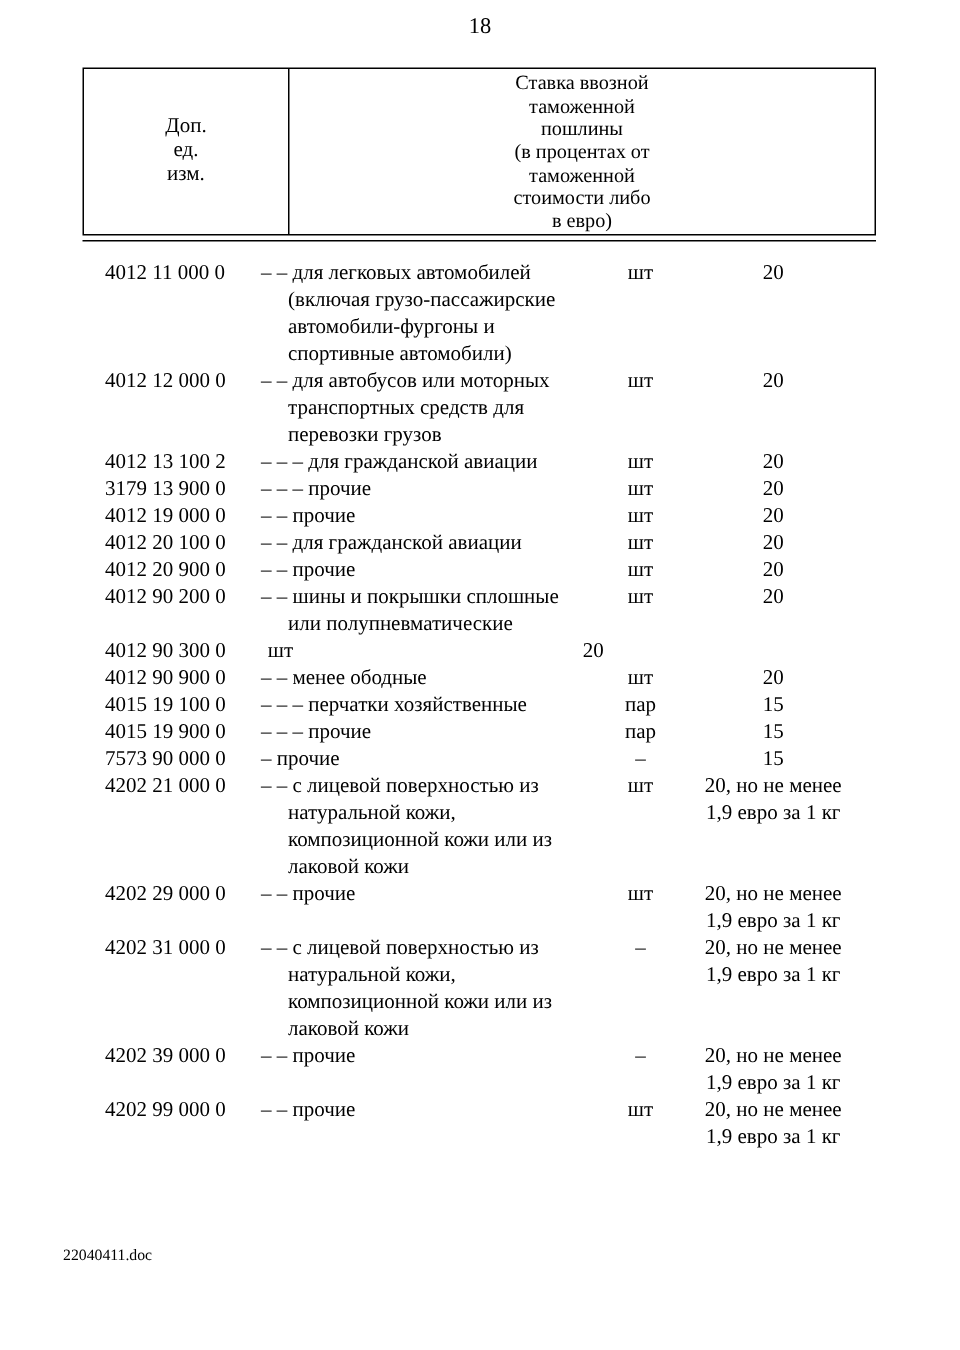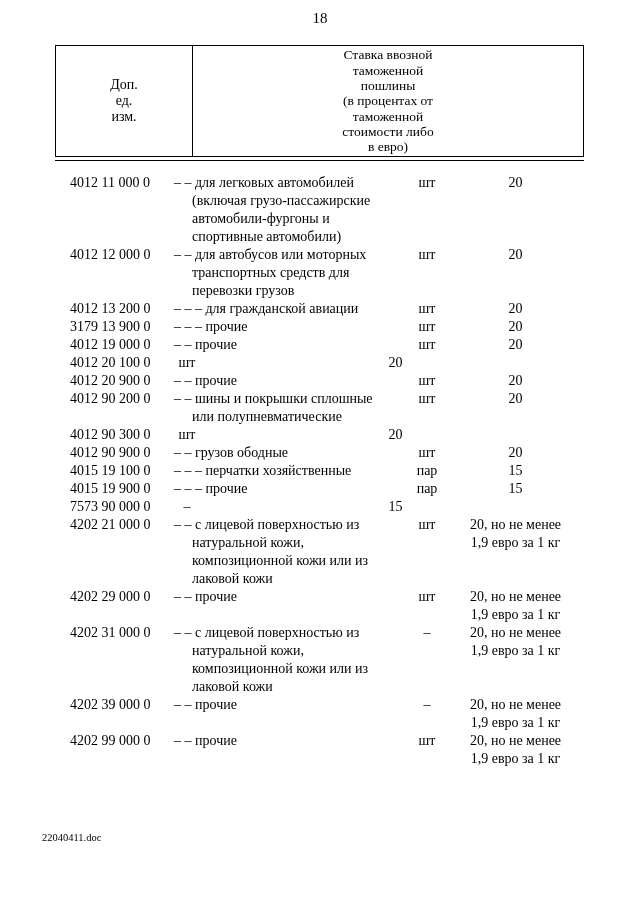--- a/index.html
+++ b/index.html
@@ -134,21 +134,21 @@
   <div class="row">
     <div class="cell c-code">4012 12 000 0</div>
     <div class="cell c-name">– – для автобусов или моторных
 транспортных средств для
 перевозки грузов</div>
     <div class="cell c-unit">шт</div>
     <div class="cell c-rate">20</div>
   </div>
 
   <div class="row">
-    <div class="cell c-code">4012 13 200 0</div>
+    <div class="cell c-code">4012 13 100 2</div>
     <div class="cell c-name">– – – для гражданской авиации</div>
     <div class="cell c-unit">шт</div>
     <div class="cell c-rate">20</div>
   </div>
 
   <div class="row">
     <div class="cell c-code">3179 13 900 0</div>
     <div class="cell c-name">– – – прочие</div>
     <div class="cell c-unit">шт</div>
     <div class="cell c-rate">20</div>
@@ -156,20 +156,21 @@
 
   <div class="row">
     <div class="cell c-code">4012 19 000 0</div>
     <div class="cell c-name">– – прочие</div>
     <div class="cell c-unit">шт</div>
     <div class="cell c-rate">20</div>
   </div>
 
   <div class="row">
     <div class="cell c-code">4012 20 100 0</div>
+    <div class="cell c-name">– – для гражданской авиации</div>
     <div class="cell c-unit">шт</div>
     <div class="cell c-rate">20</div>
   </div>
 
   <div class="row">
     <div class="cell c-code">4012 20 900 0</div>
     <div class="cell c-name">– – прочие</div>
     <div class="cell c-unit">шт</div>
     <div class="cell c-rate">20</div>
   </div>
@@ -183,41 +184,42 @@
   </div>
 
   <div class="row">
     <div class="cell c-code">4012 90 300 0</div>
     <div class="cell c-unit">шт</div>
     <div class="cell c-rate">20</div>
   </div>
 
   <div class="row">
     <div class="cell c-code">4012 90 900 0</div>
-    <div class="cell c-name">– – грузов ободные</div>
+    <div class="cell c-name">– – менее ободные</div>
     <div class="cell c-unit">шт</div>
     <div class="cell c-rate">20</div>
   </div>
 
   <div class="row">
     <div class="cell c-code">4015 19 100 0</div>
     <div class="cell c-name">– – – перчатки хозяйственные</div>
     <div class="cell c-unit">пар</div>
     <div class="cell c-rate">15</div>
   </div>
 
   <div class="row">
     <div class="cell c-code">4015 19 900 0</div>
     <div class="cell c-name">– – – прочие</div>
     <div class="cell c-unit">пар</div>
     <div class="cell c-rate">15</div>
   </div>
 
   <div class="row">
     <div class="cell c-code">7573 90 000 0</div>
+    <div class="cell c-name">– прочие</div>
     <div class="cell c-unit">–</div>
     <div class="cell c-rate">15</div>
   </div>
 
   <div class="row">
     <div class="cell c-code">4202 21 000 0</div>
     <div class="cell c-name">– – с лицевой поверхностью из
 натуральной кожи,
 композиционной кожи или из
 лаковой кожи</div>

